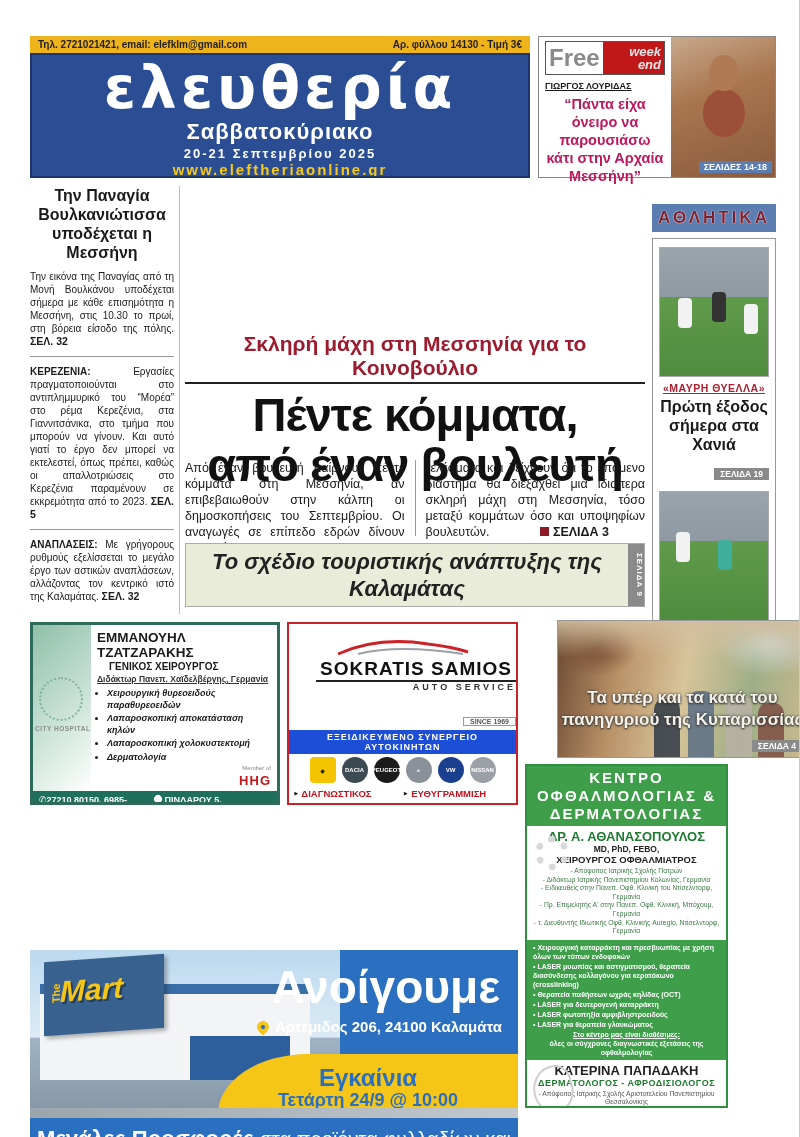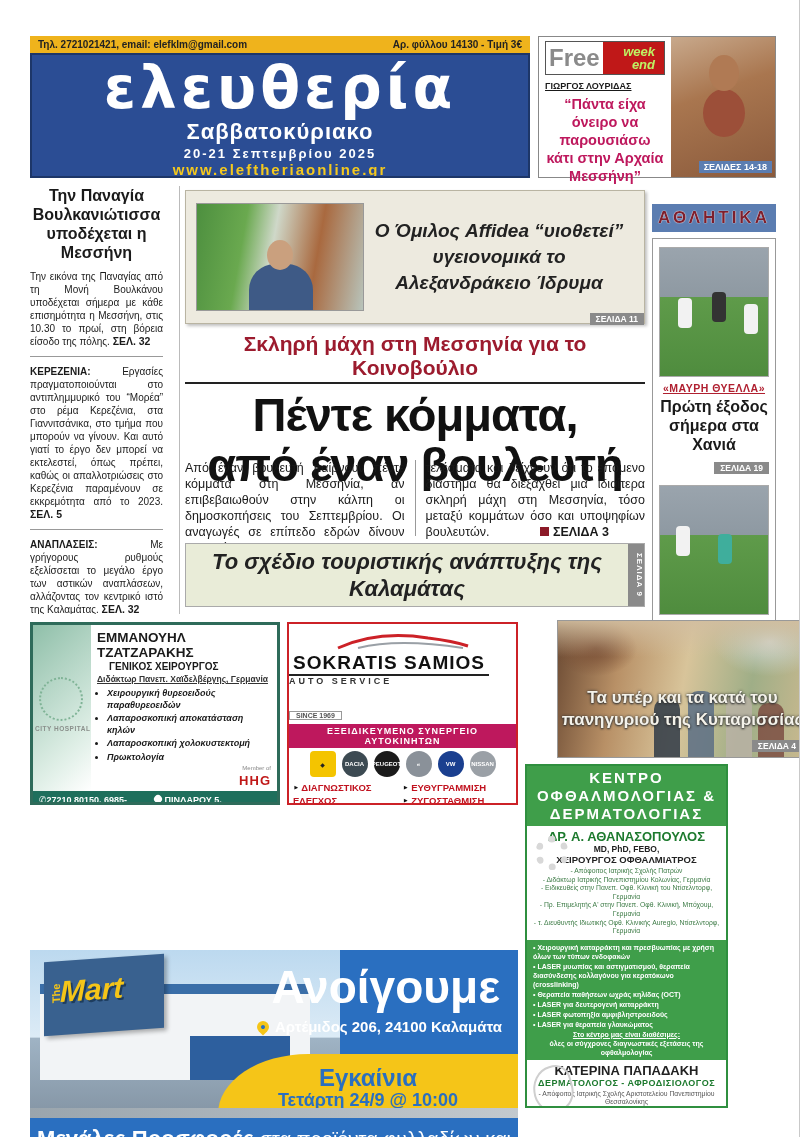--- a/index.html
+++ b/index.html
@@ -19,32 +19,32 @@
              letter-spacing:4px; color:#fff; margin-top:2px; }
   .mh-edition { font-size:22px; font-weight:bold; letter-spacing:1px; }
   .mh-date { font-size:13px; font-weight:bold; letter-spacing:2px; margin-top:1px; }
   .mh-site { font-size:15px; font-weight:bold; color:#f4c81d; letter-spacing:2px; }
 
   
   .fw { border:1px solid #888; background:#fff; display:flex; }
   .fw-left { width:132px; padding:4px 6px; }
   .fw-logo { border:1px solid #555; display:flex; align-items:stretch; height:34px; margin-bottom:6px; }
   .fw-free { color:#8a8a8a; font-size:24px; font-weight:bold; padding:2px 3px; }
-  .fw-red { background:#c01818; color:#bef264; flex:1; font-weight:bold; font-size:13px; line-height:13px;
-            text-align:right; padding:3px 9px 0 0; font-style:italic; }
+  .fw-red { background:#c01818; color:#e5e5e5; flex:1; font-weight:bold; font-size:13px; line-height:13px;
+            text-align:right; padding:3px 3px 0 0; font-style:italic; }
   .fw-author { font-size:9px; font-weight:bold; text-decoration:underline; margin:2px 0 4px; }
   .fw-quote { font-size:14.5px; font-weight:bold; color:#be185d; text-align:center; line-height:18px; }
   .fw-photo { position:relative; flex:1; background:linear-gradient(160deg,#c8a98c 0%,#a9764f 40%,#8a5a3c 100%); }
   .fw-photo .head { position:absolute; left:38px; top:18px; width:30px; height:36px; border-radius:50%;
                     background:#b07a54; box-shadow:0 40px 0 6px #9c4f39; }
   .fw-pages { position:absolute; right:3px; bottom:4px; background:#5b7db1; color:#fff;
               font-size:9px; font-weight:bold; padding:1px 5px; }
 
   
-  .leftcol { border-right:1px solid #bbb; padding-right:16px; overflow:hidden; }
+  .leftcol { border-right:1px solid #bbb; padding-right:5px; overflow:hidden; }
   .lc-head { font-size:16px; line-height:19px; font-weight:bold; text-align:center; margin-bottom:8px; }
   .lc-text { font-size:10px; line-height:13px; text-align:justify; }
   .lc-page { font-weight:bold; font-size:10.5px; }
   .lc-div { border-top:1px solid #999; margin:8px 0; }
   .lc-lead { font-weight:bold; }
 
   
   .affidea { background:#edeadf; border:1px solid #b9b4a2; box-shadow:2px 2px 3px rgba(0,0,0,.25);
              display:flex; align-items:center; padding:10px; }
   .af-photo { position:relative; width:168px; height:108px; border:1px solid #999; overflow:hidden;
@@ -80,21 +80,21 @@
                  font-size:17px; font-weight:bold; letter-spacing:3px; text-align:center; padding:4px 0; }
   .sports-box { border:1px solid #999; padding:8px 6px; }
   .sp-photo { position:relative; width:100%; height:130px; border:1px solid #aaa; overflow:hidden;
               background:linear-gradient(#9aa4ad 0%,#8e99a2 38%,#5f9b4a 38%,#4f8c3e 100%); }
   .sp-photo .p1 { position:absolute; width:14px; height:30px; background:#f2f2f2; border-radius:4px; }
   .sp-photo .p2 { position:absolute; width:14px; height:30px; background:#333; border-radius:4px; }
   .sp-photo.alt .p2 { background:#3fae9c; }
   .sp-tag { color:#b02030; font-size:10.5px; font-weight:bold; text-decoration:underline; text-align:center;
             margin-top:5px; letter-spacing:.5px; }
   .sp-title { font-size:16px; line-height:19px; font-weight:bold; text-align:center; margin-top:3px; }
-  .sp-badge { text-align:right; margin-top:3px; }
+  .sp-badge { text-align:right; margin-top:9px; }
 
   
   .tz { border:3px solid #2e6b5a; background:#fff; display:flex; flex-direction:column; overflow:hidden; }
   .tz-main { flex:1; display:flex; }
   .tz-strip { width:58px; background:linear-gradient(135deg,#8fbfa9 0%,#dcede4 70%,#fff 100%); position:relative; flex:none; }
   .tz-logo { position:absolute; left:6px; top:52px; width:44px; height:44px; border:2px dotted #7fb396;
              border-radius:50%; }
   .tz-logoname { position:absolute; left:2px; top:100px; font-size:6.5px; color:#8a8f8b; font-weight:bold;
                  letter-spacing:.5px; }
   .tz-body { flex:1; padding:5px 6px 2px; }
@@ -105,27 +105,27 @@
   .tz-list li { margin-bottom:2px; }
   .tz-hhg { text-align:right; margin-top:2px; }
   .tz-memberof { font-size:6px; color:#888; }
   .tz-hhgmark { color:#c01818; font-weight:bold; font-size:13px; letter-spacing:1px;padding-left:36px; }
   .tz-foot { background:#1e6f5c; color:#fff; font-size:9px; font-weight:bold; padding:3px 6px; line-height:13px; }
   .tz-foot .row { display:flex; justify-content:space-between; }
   .ic { display:inline-block; font-style:normal; }
 
   
   .sam { border:2px solid #cc2127; background:#fff; display:flex; flex-direction:column; overflow:hidden; }
-  .sam-top { text-align:left; padding-top:6px; position:relative; }
+  .sam-top { text-align:right; padding-top:12px; position:relative; }
   .sam-name { font-size:19px; font-weight:bold; letter-spacing:1px; color:#111; border-bottom:2px solid #222;
               display:inline-block; padding:0 4px; }
   .sam-sub { font-size:9px; font-weight:bold; letter-spacing:3px; color:#333; }
   .sam-since { font-size:7px; font-weight:bold; color:#555; border:1px solid #999; display:inline-block;
                padding:0 6px; margin-top:1px; }
-  .sam-bar { background:#be185d; color:#fff; font-size:9px; font-weight:bold; letter-spacing:1px;
+  .sam-bar { background:#1d4ed8; color:#fff; font-size:9px; font-weight:bold; letter-spacing:1px;
              text-align:center; padding:2px 0; }
   .sam-brands { display:flex; justify-content:center; gap:6px; padding:3px 0 2px; }
   .brand { width:26px; height:26px; border-radius:50%; display:flex; align-items:center; justify-content:center;
            font-size:6px; font-weight:bold; color:#fff; }
   .sam-lists { display:flex; font-size:9.5px; font-weight:bold; color:#c1121f; line-height:13px; padding:2px 4px; }
   .sam-lists ul { list-style:none; flex:1; }
   .sam-lists li::before { content:"‣ "; color:#111; }
 
   
   .kyp { border:1px solid #999; position:relative; overflow:hidden;
@@ -244,28 +244,20 @@
     </div>
     <div class="lc-div"></div>
     <div class="lc-text">
       <span class="lc-lead">ΑΝΑΠΛΑΣΕΙΣ:</span>
       <span>Με γρήγορους ρυθμούς εξελίσσεται το μεγάλο έργο των αστικών αναπλάσεων, αλλάζοντας τον κεντρικό ιστό της Καλαμάτας.</span>
       <span class="lc-page">ΣΕΛ. 32</span>
     </div>
 
   </div>
 
-  <div class="abs affidea" style="left:185px;top:190px;width:460px;height:134px;">
-    <div class="af-photo">
-      <div class="suit"></div>
-      <div class="head2"></div>
-    </div>
-    <div class="af-title">Ο Όμιλος Affidea “υιοθετεί” υγειονομικά το Αλεξανδράκειο Ίδρυμα</div>
-    <span class="badge abs" style="right:0;bottom:-2px;">ΣΕΛΙΔΑ 11</span>
-  </div>
 
   <div class="abs ctr" style="left:185px;top:332px;width:460px;">
     <span class="kicker">Σκληρή μάχη στη Μεσσηνία για το Κοινοβούλιο</span>
     <div class="headline pre" style="margin-top:6px;">Πέντε κόμματα,
 από έναν βουλευτή</div>
   </div>
   <div class="abs story-cols" style="left:185px;top:460px;width:460px;height:76px;">
     <div class="story-col">Από έναν βουλευτή παίρνουν πέντε κόμματα στη Μεσσηνία, αν επιβεβαιωθούν στην κάλπη οι δημοσκοπήσεις του Σεπτεμβρίου. Οι αναγωγές σε επίπεδο εδρών δίνουν ενδιαφέροντα απο-</div>
     <div class="story-col">
       <span>τελέσματα και δείχνουν ότι το επόμενο διάστημα θα διεξαχθεί μια ιδιαίτερα σκληρή μάχη στη Μεσσηνία, τόσο μεταξύ κομμάτων όσο και υποψηφίων βουλευτών.</span>
@@ -306,21 +298,21 @@
         <div class="tz-logoname">CITY HOSPITAL</div>
       </div>
       <div class="tz-body">
         <div class="tz-name">ΕΜΜΑΝΟΥΗΛ ΤΖΑΤΖΑΡΑΚΗΣ</div>
         <div class="tz-spec">ΓΕΝΙΚΟΣ ΧΕΙΡΟΥΡΓΟΣ</div>
         <div class="tz-phd">Διδάκτωρ Πανεπ. Χαϊδελβέργης, Γερμανία</div>
         <ul class="tz-list">
           <li>Χειρουργική θυρεοειδούς παραθυρεοειδών</li>
           <li>Λαπαροσκοπική αποκατάσταση κηλών</li>
           <li>Λαπαροσκοπική χολοκυστεκτομή</li>
-          <li>Πρωκτολογία</li>
+          <li>Δερματολογία</li>
         </ul>
         <div class="tz-hhg">
           <div class="tz-memberof">Member of</div>
           <span class="tz-hhgmark">HHG</span>
         </div>
       </div>
     </div>
     <div class="tz-foot">
       <div class="row">
         <span><span class="ic">✆ </span><span>27210 80150, 6985-122789</span></span>

